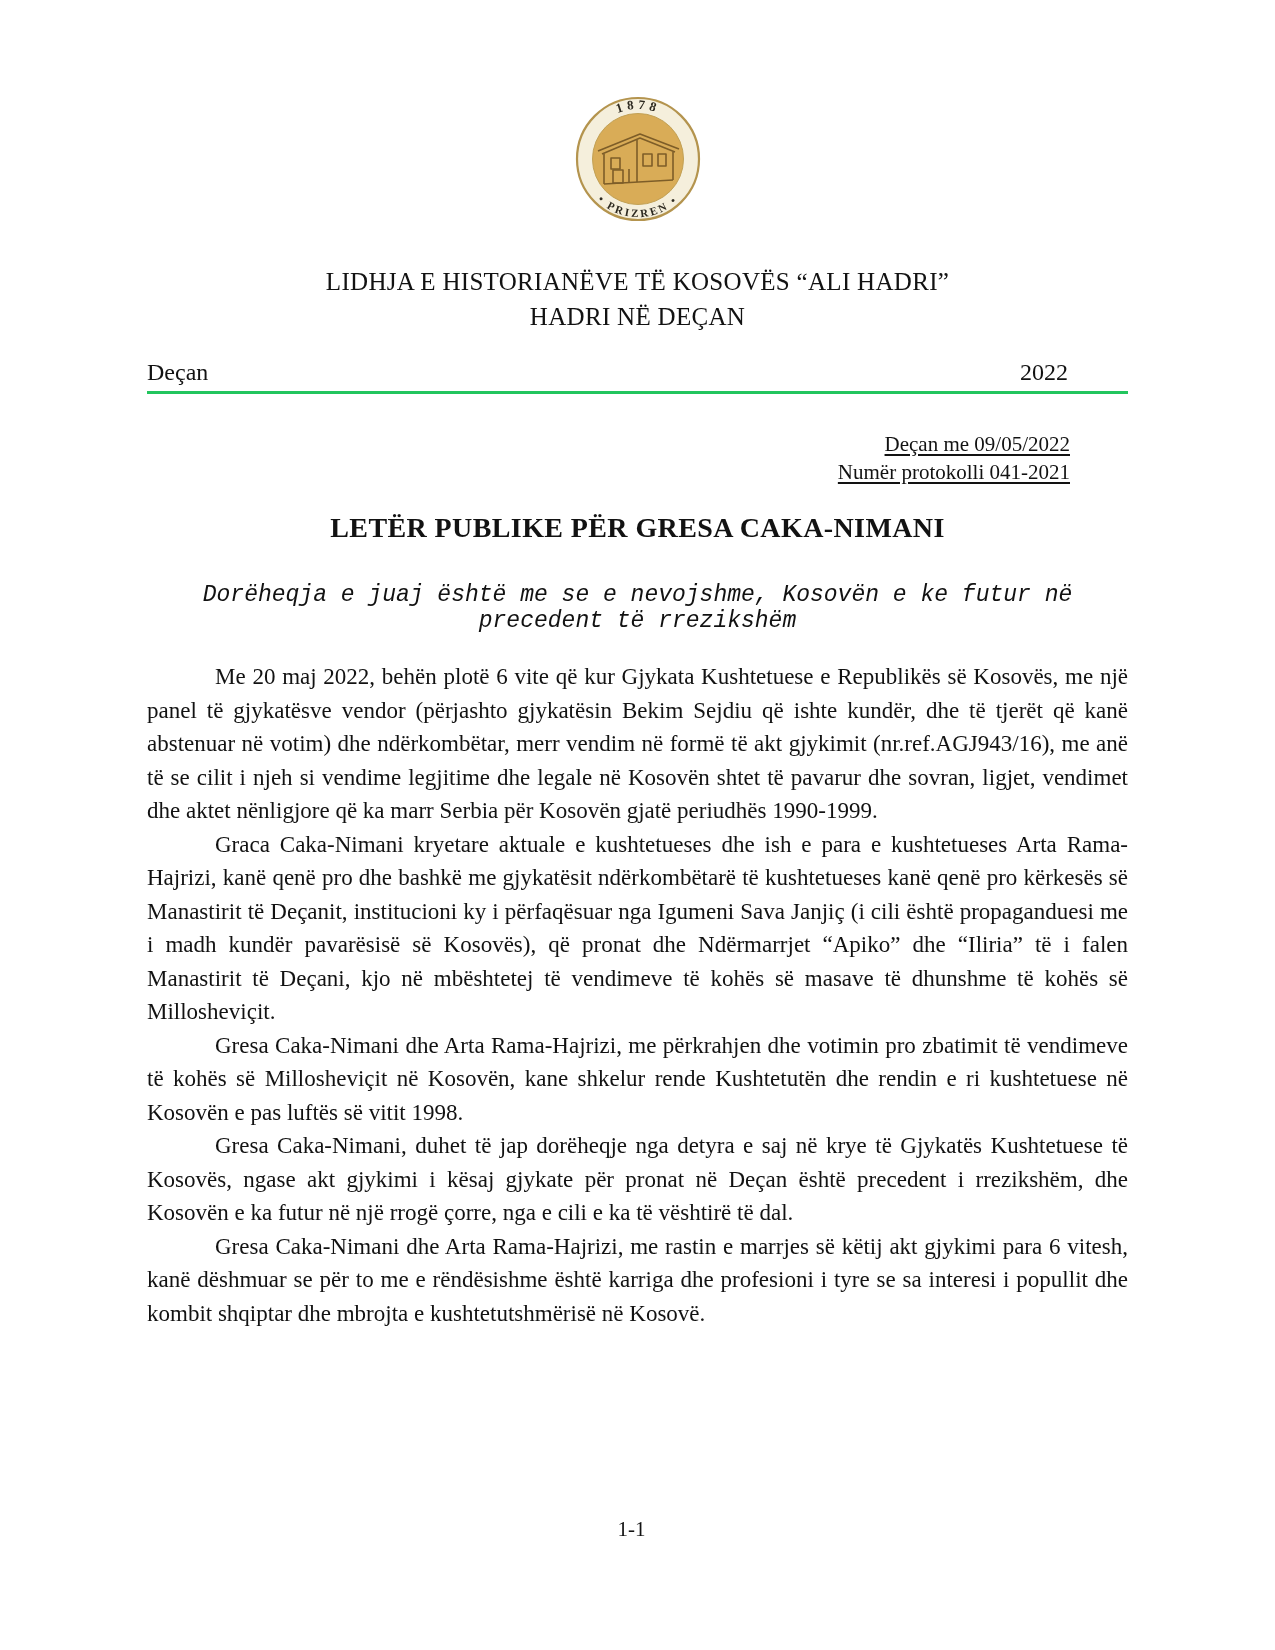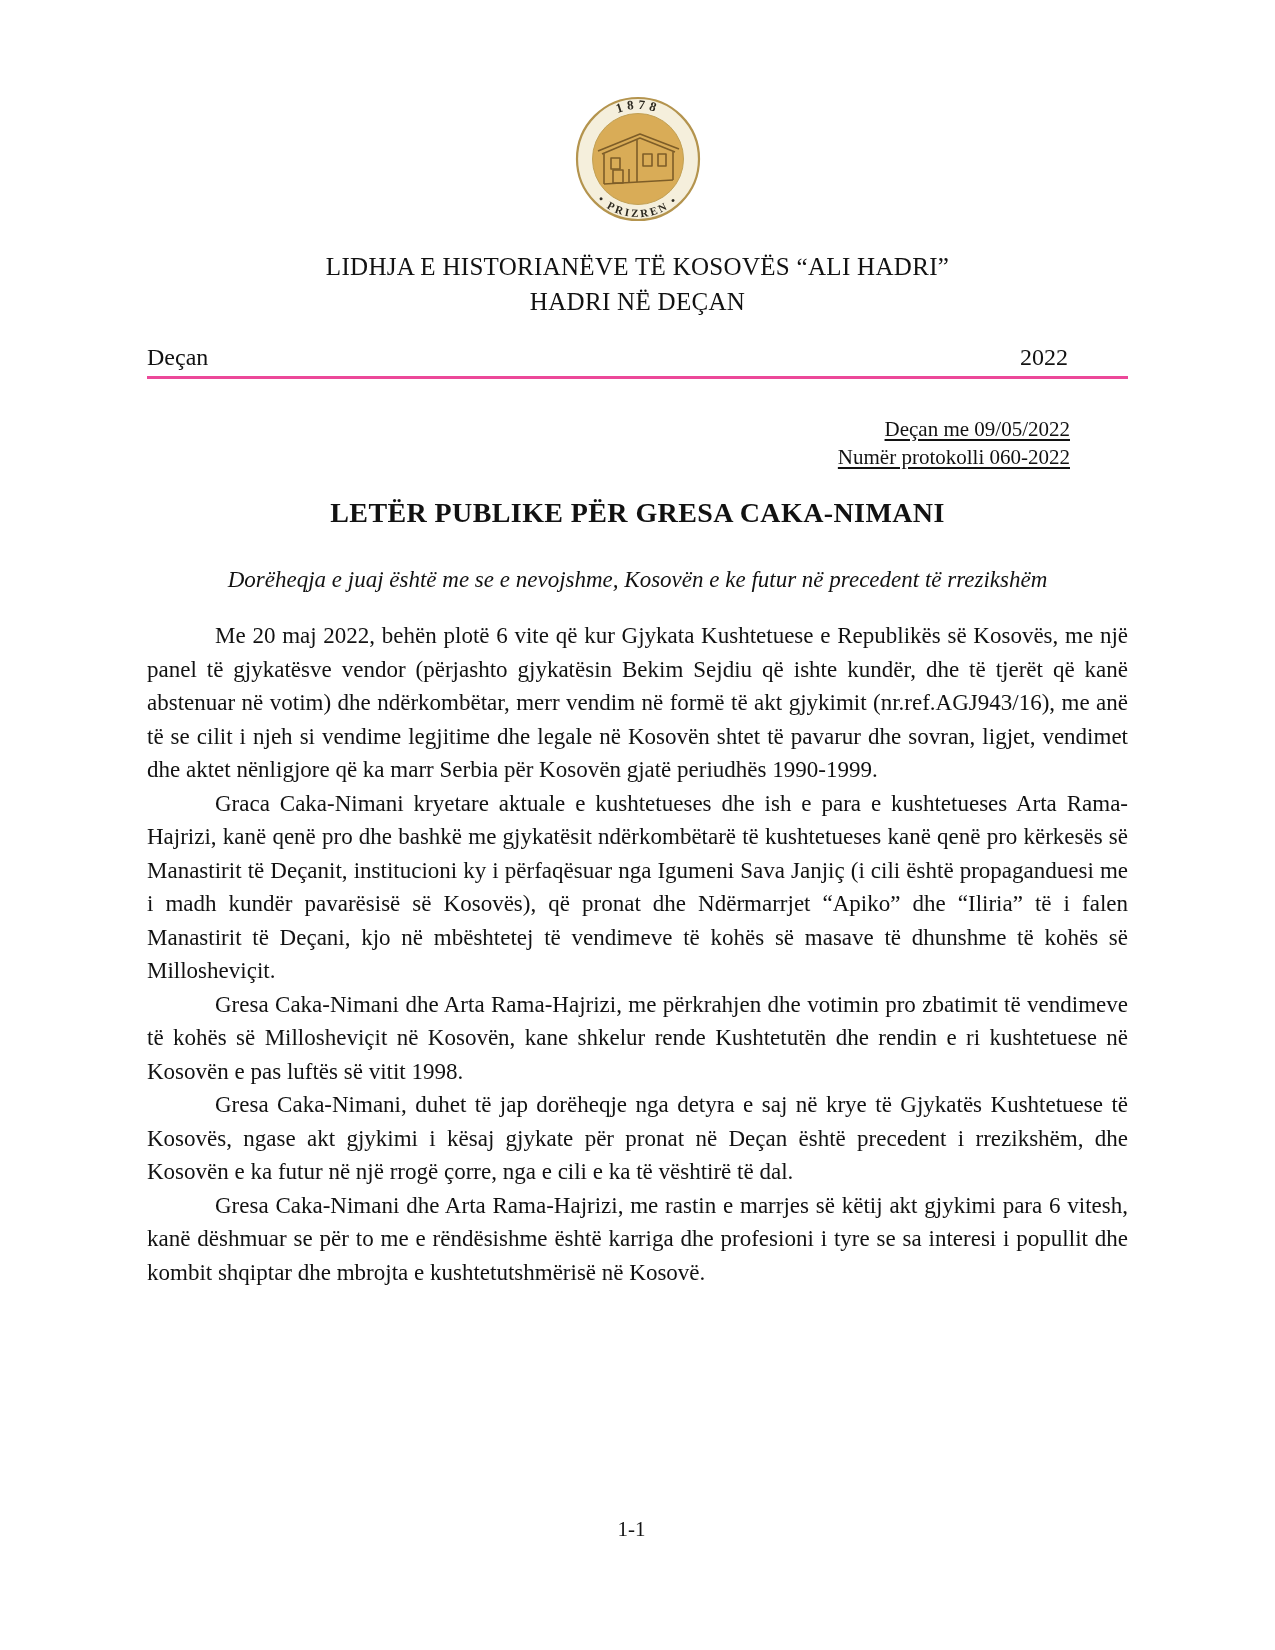--- a/index.html
+++ b/index.html
@@ -30,34 +30,34 @@
   }
   .seal-bottom-text {
     font-family: "Liberation Serif", serif;
     font-size: 11px;
     font-weight: bold;
     letter-spacing: 2.5px;
     fill: #2e2a20;
   }
 
   .org-header {
-    margin-top: 25px;
+    margin-top: 40px;
     text-align: center;
     font-size: 25px;
     line-height: 35px;
     letter-spacing: 0.3px;
   }
 
   .dateline {
     margin-top: 25px;
     display: flex;
     justify-content: space-between;
     align-items: flex-end;
     font-size: 24px;
-    border-bottom: 3px solid #ec4899;
+    border-bottom: 3px solid #22c55e;
     padding-bottom: 5px;
   }
   .dateline .year { padding-right: 60px; text-align: center; }
 
   .protocol-block {
     margin-top: 36px;
     text-align: right;
     padding-right: 58px;
     font-size: 21px;
     line-height: 28px;
@@ -73,20 +73,21 @@
     font-weight: bold;
     font-size: 28px;
     letter-spacing: 0.4px;
   }
 
   .letter-subtitle {
     margin-top: 38px;
     text-align: center;
     font-style: italic;
     font-size: 23px;
+    font-family: Liberation Mono, monospace;
   }
 
   .letter-body {
     margin-top: 26px;
     font-size: 23px;
     line-height: 33.5px;
     text-align: justify;
   }
   .letter-body p {
     margin: 0;
@@ -145,21 +146,21 @@
       <div>HADRI NË DEÇAN</div>
     </div>
 
     <div class="dateline">
       <span class="place">Deçan</span>
       <span class="year">2022</span>
     </div>
 
     <div class="protocol-block">
       <div><span class="u">Deçan me 09/05/2022</span></div>
-      <div><span class="u">Numër protokolli 060-2022</span></div>
+      <div><span class="u">Numër protokolli 041-2021</span></div>
     </div>
 
     <div class="letter-title">LETËR PUBLIKE PËR GRESA CAKA-NIMANI</div>
 
     <div class="letter-subtitle">Dorëheqja e juaj është me se e nevojshme, Kosovën e ke futur në precedent të rrezikshëm</div>
 
     <div class="letter-body">
       <p>Me 20 maj 2022, behën plotë 6 vite që kur Gjykata Kushtetuese e Republikës së Kosovës, me një panel të gjykatësve vendor (përjashto gjykatësin Bekim Sejdiu që ishte kundër, dhe të tjerët që kanë abstenuar në votim) dhe ndërkombëtar, merr vendim në formë të akt gjykimit (nr.ref.AGJ943/16), me anë të se cilit i njeh si vendime legjitime dhe legale në Kosovën shtet të pavarur dhe sovran, ligjet, vendimet dhe aktet nënligjore që ka marr Serbia për Kosovën gjatë periudhës 1990-1999.</p>
       <p>Graca Caka-Nimani kryetare aktuale e kushtetueses dhe ish e para e kushtetueses Arta Rama-Hajrizi, kanë qenë pro dhe bashkë me gjykatësit ndërkombëtarë të kushtetueses kanë qenë pro kërkesës së Manastirit të Deçanit, institucioni ky i përfaqësuar nga Igumeni Sava Janjiç (i cili është propaganduesi me i madh kundër pavarësisë së Kosovës), që pronat dhe Ndërmarrjet “Apiko” dhe “Iliria” të i falen Manastirit të Deçani, kjo në mbështetej të vendimeve të kohës së masave të dhunshme të kohës së Millosheviçit.</p>
       <p>Gresa Caka-Nimani dhe Arta Rama-Hajrizi, me përkrahjen dhe votimin pro zbatimit të vendimeve të kohës së Millosheviçit në Kosovën, kane shkelur rende Kushtetutën dhe rendin e ri kushtetuese në Kosovën e pas luftës së vitit 1998.</p>

